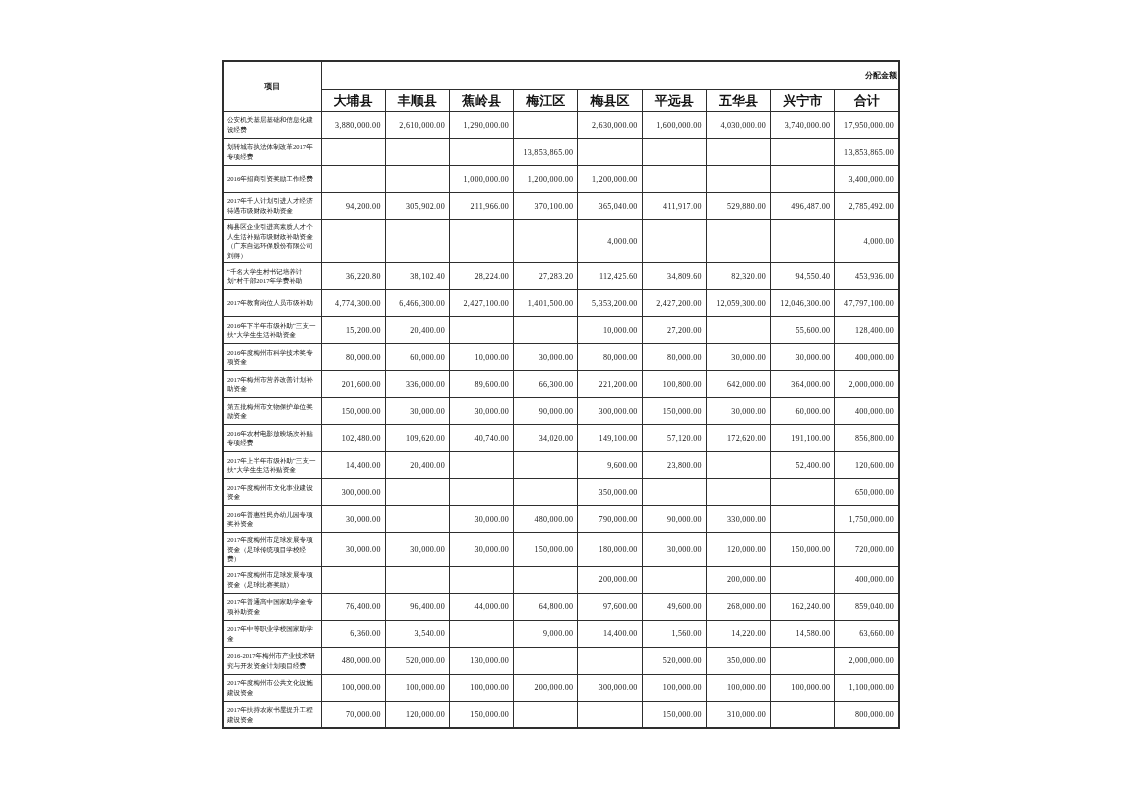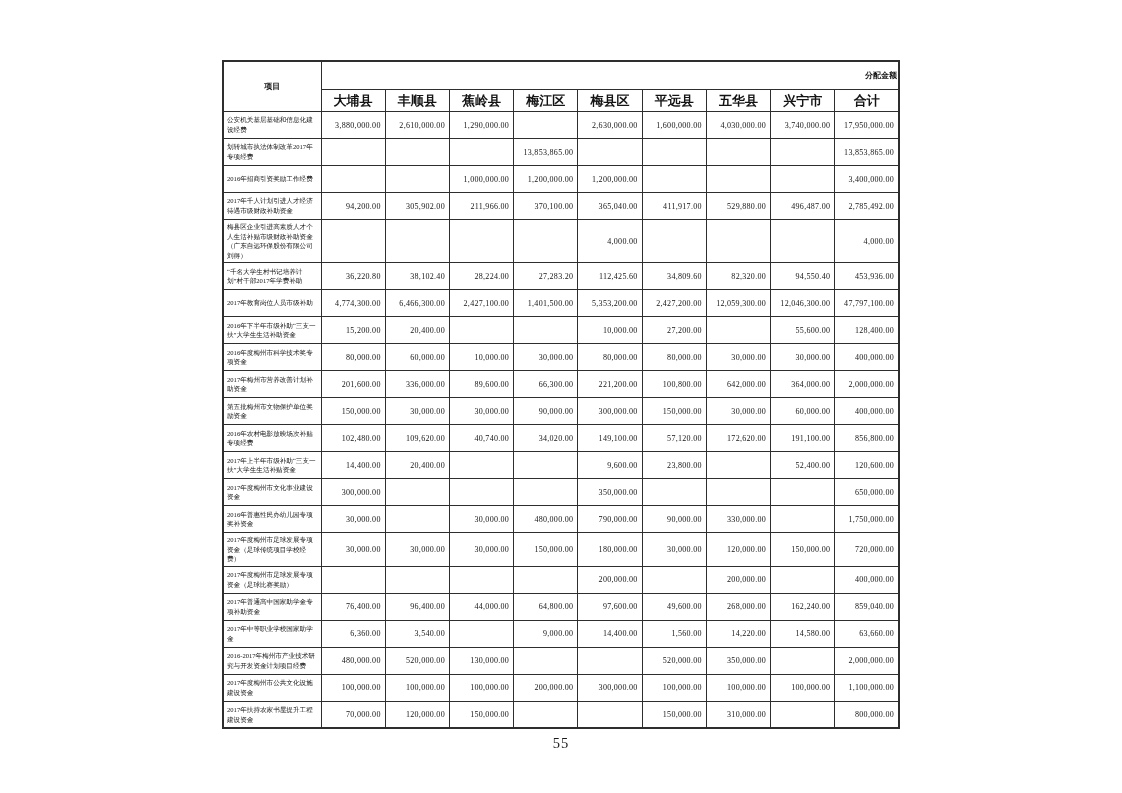--- a/index.html
+++ b/index.html
@@ -388,14 +388,13 @@
           <td class="num"></td>
           <td class="num"></td>
           <td class="num">150,000.00</td>
           <td class="num">310,000.00</td>
           <td class="num"></td>
           <td class="num">800,000.00</td>
         </tr>
 </tbody>
   </table>
 
-  <div class="pageno">55</div>
 </div>
 
 </body></html>

